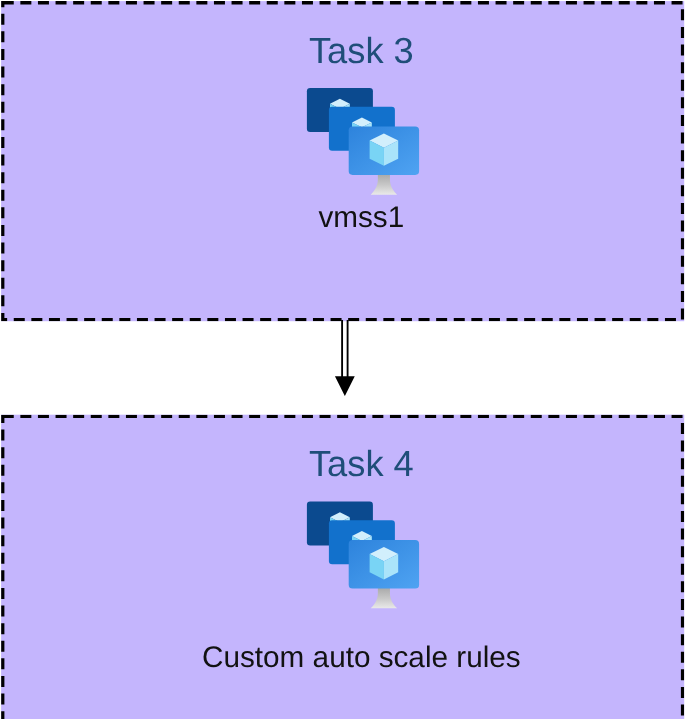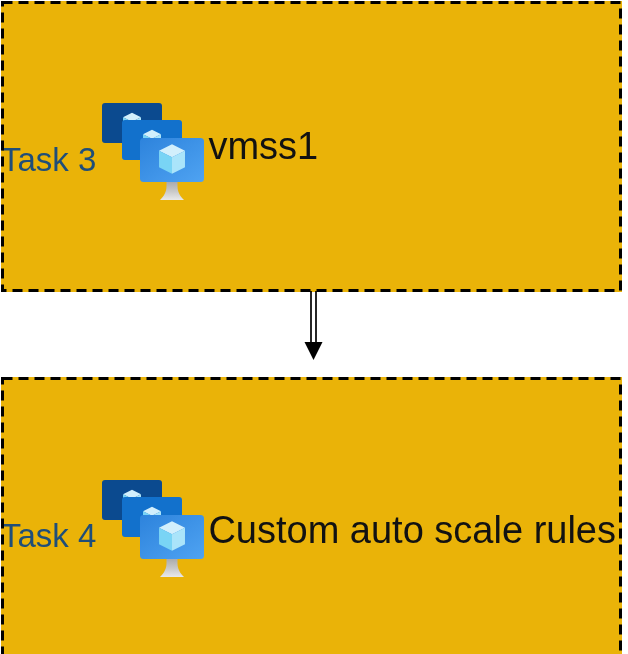--- a/index.html
+++ b/index.html
@@ -12,25 +12,26 @@
     position: relative;
     width: 628px;
     height: 654px;
     background: #ffffff;
     overflow: hidden;
   }
   .task-box {
     position: absolute;
     left: 1px;
     width: 621px;
-    background: #eab308;
+    background: #c4b5fd;
     box-sizing: border-box;
     display: flex;
-    flex-direction: row;
+    flex-direction: column;
     align-items: center;
+    padding-left: 34px;
   }
   .task-box-top    { top: 1px;   height: 291px; }
   .task-box-bottom { top: 377px; height: 292px; }
   .box-border {
     position: absolute;
     left: 0; top: 0;
     pointer-events: none;
   }
   .task-title {
     margin: 0;
@@ -41,27 +42,27 @@
     letter-spacing: 0px;
     line-height: 1.15;
   }
   .icon-wrap {
     margin-top: 13px;
     width: 112px;
     height: 104px;
   }
   .icon-wrap svg { display: block; }
   .task-label {
-    font-size: 38px;
+    font-size: 27px;
     font-weight: 400;
     color: #121212;
     line-height: 1.18;
     white-space: nowrap;
   }
-  .task-box-bottom .task-label { margin-top: 14px; }
+  .task-box-bottom .task-label { margin-top: 24px; }
   .arrow-connector {
     position: absolute;
     left: 296px;
     top: 291px;
     width: 36px;
     height: 70px;
   }
   .hidden-defs {
     position: absolute;
     width: 0; height: 0;

